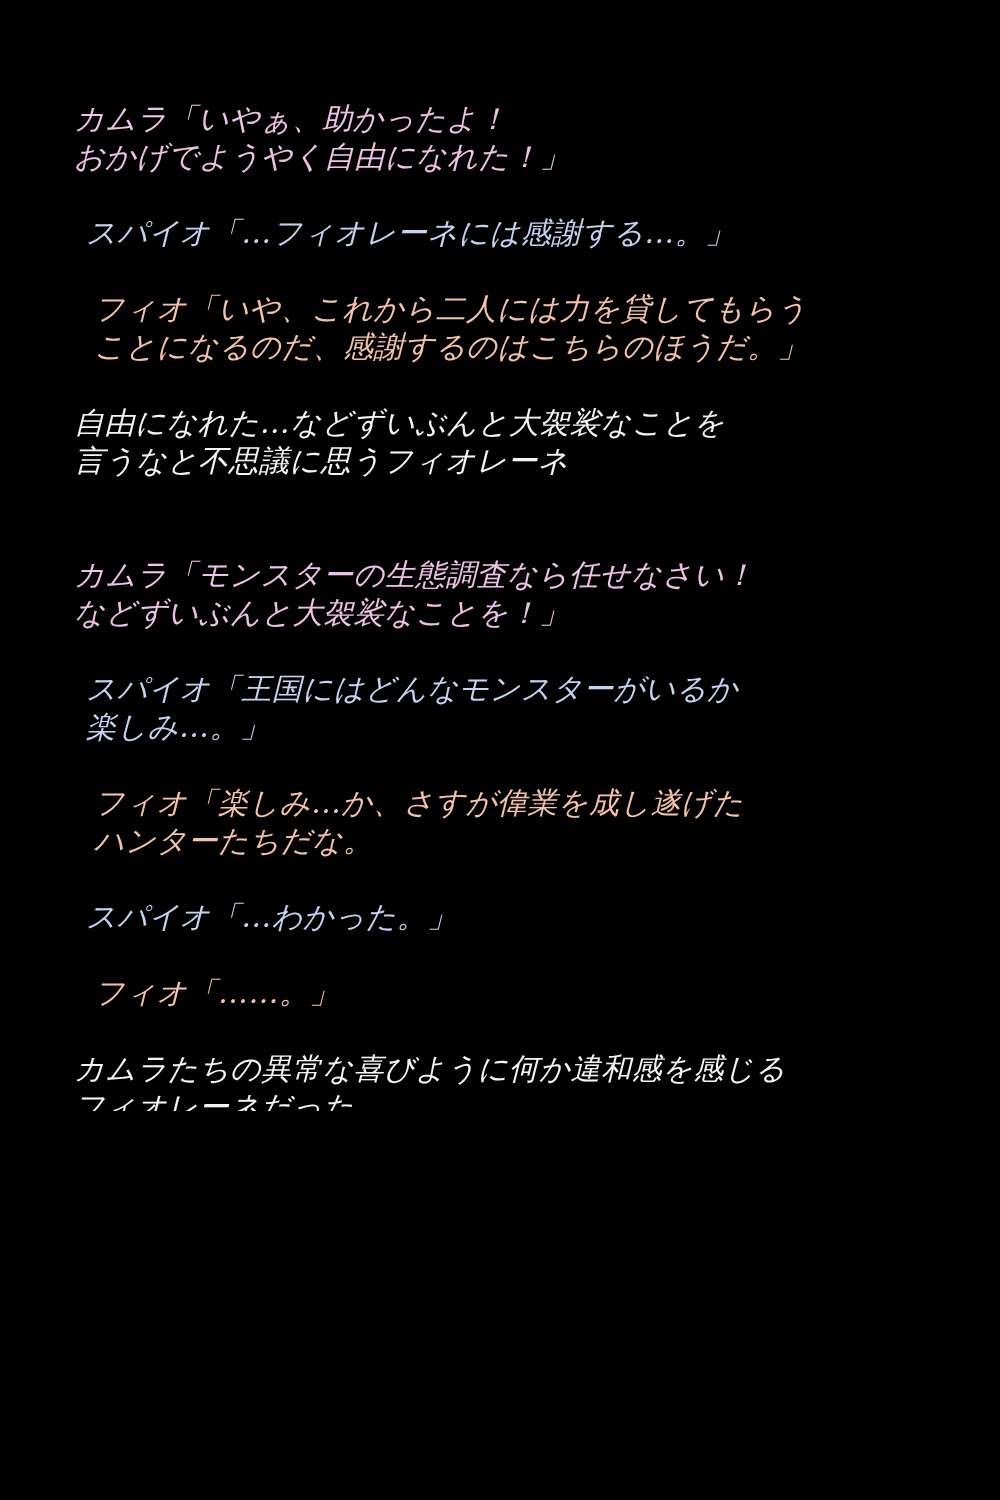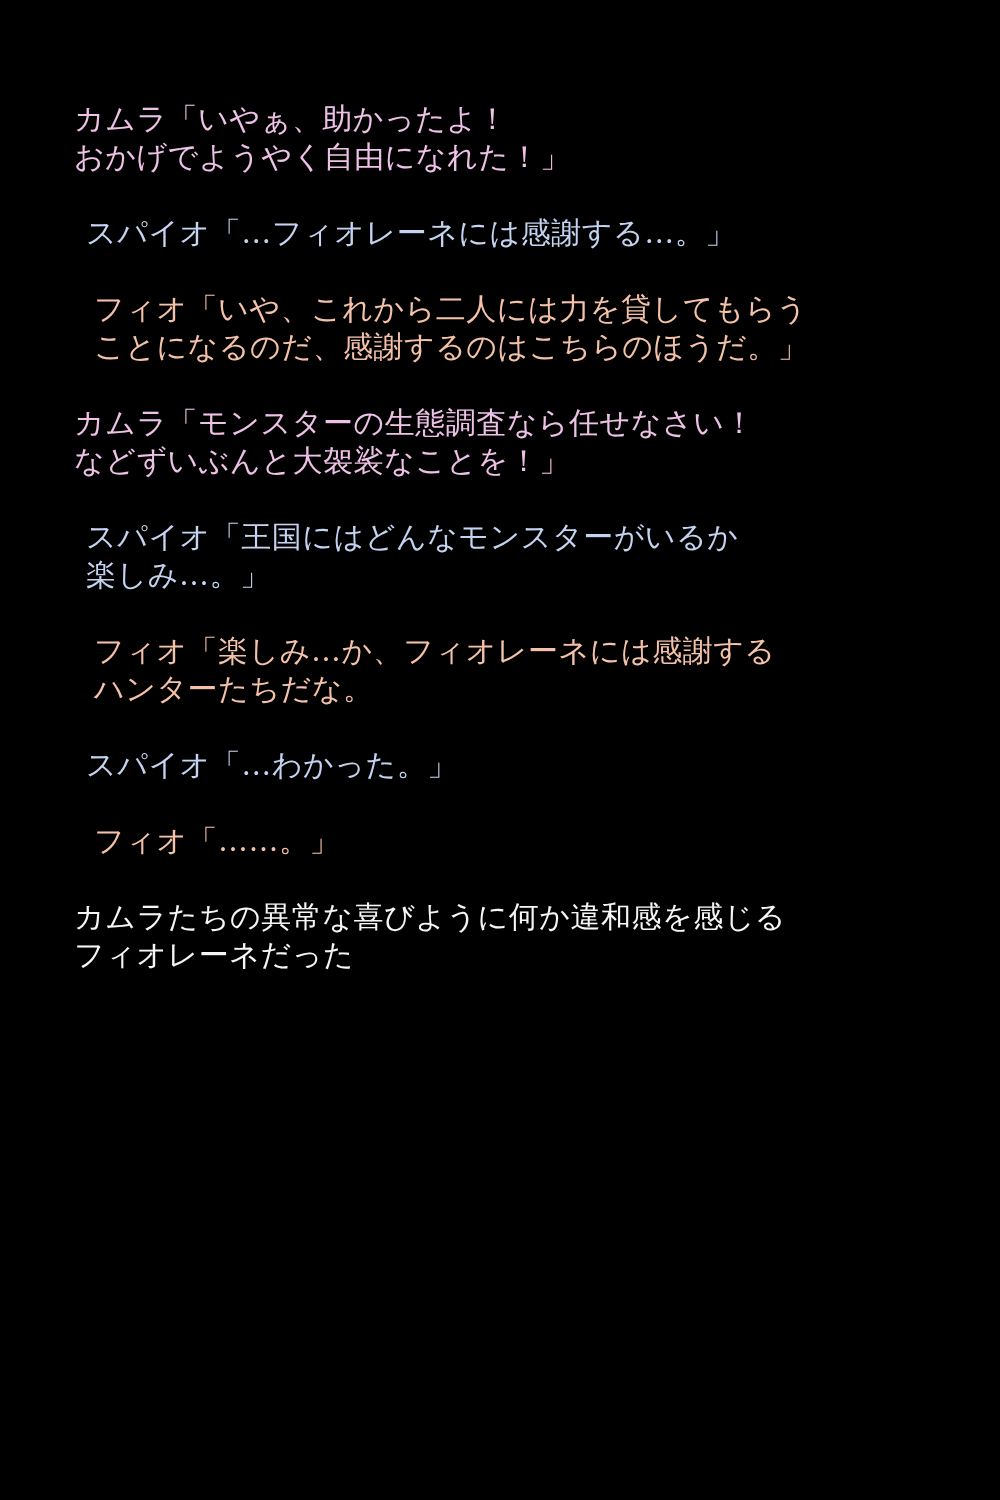--- a/index.html
+++ b/index.html
@@ -13,20 +13,21 @@
     height: 1111px;
     background: #000000;
     overflow: hidden;
     box-sizing: border-box;
     padding: 100px 40px 16px 74px;
     font-family: "DejaVu Serif", "Liberation Serif", serif;
     font-size: 30px;
     line-height: 38px;
     letter-spacing: 0.5px;
     font-weight: 500;
+    font-style: italic;
   }
   .block {
     margin: 0 0 38px 0; 
   }
   .block.gap-2 {
     margin-bottom: 76px; 
   }
   .line {
     white-space: pre;
   }
@@ -48,33 +49,37 @@
 
   <div class="block spio">
     <div class="line">スパイオ「…フィオレーネには感謝する…。」</div>
   </div>
 
   <div class="block fio">
     <div class="line">フィオ「いや、これから二人には力を貸してもらう</div>
     <div class="line">ことになるのだ、感謝するのはこちらのほうだ。」</div>
   </div>
 
+  <div class="block narration gap-2">
+    <div class="line">自由になれた…などずいぶんと大袈裟なことを</div>
+    <div class="line">言うなと不思議に思うフィオレーネ</div>
+  </div>
 
   <div class="block kamura">
     <div class="line">カムラ「モンスターの生態調査なら任せなさい！</div>
     <div class="line">などずいぶんと大袈裟なことを！」</div>
   </div>
 
   <div class="block spio">
     <div class="line">スパイオ「王国にはどんなモンスターがいるか</div>
     <div class="line">楽しみ…。」</div>
   </div>
 
   <div class="block fio">
-    <div class="line">フィオ「楽しみ…か、フィオレーネには感謝する</div>
+    <div class="line">フィオ「楽しみ…か、さすが偉業を成し遂げた</div>
     <div class="line">ハンターたちだな。</div>
   </div>
 
 
   <div class="block spio">
     <div class="line">スパイオ「…わかった。」</div>
   </div>
 
   <div class="block fio">
     <div class="line">フィオ「……。」</div>

